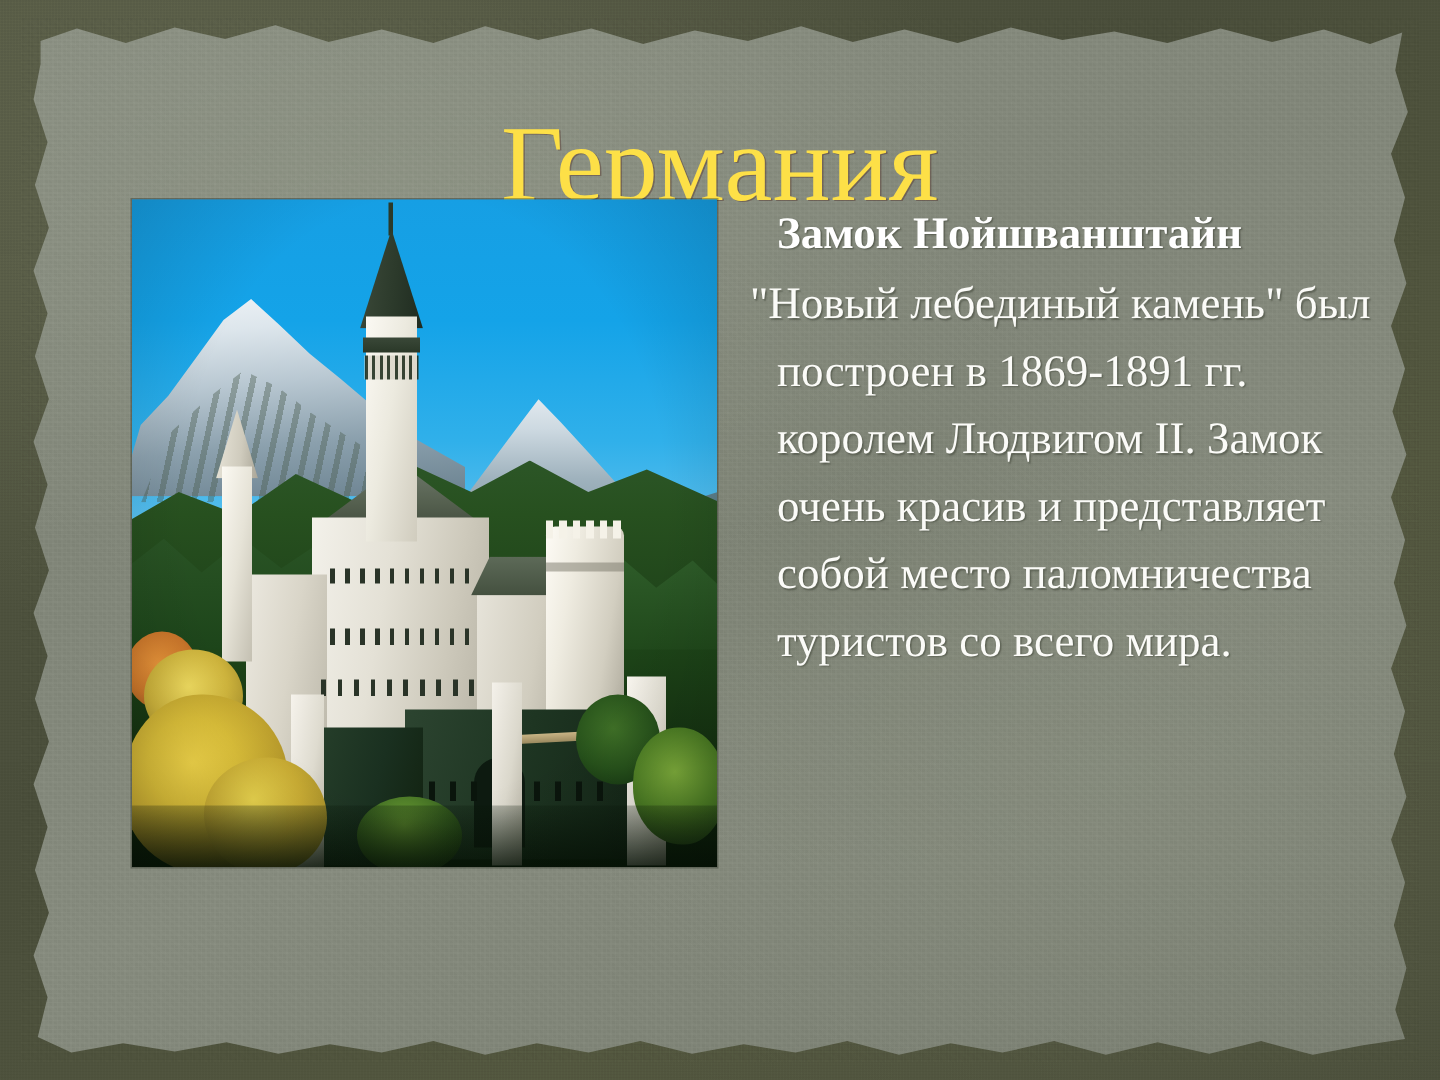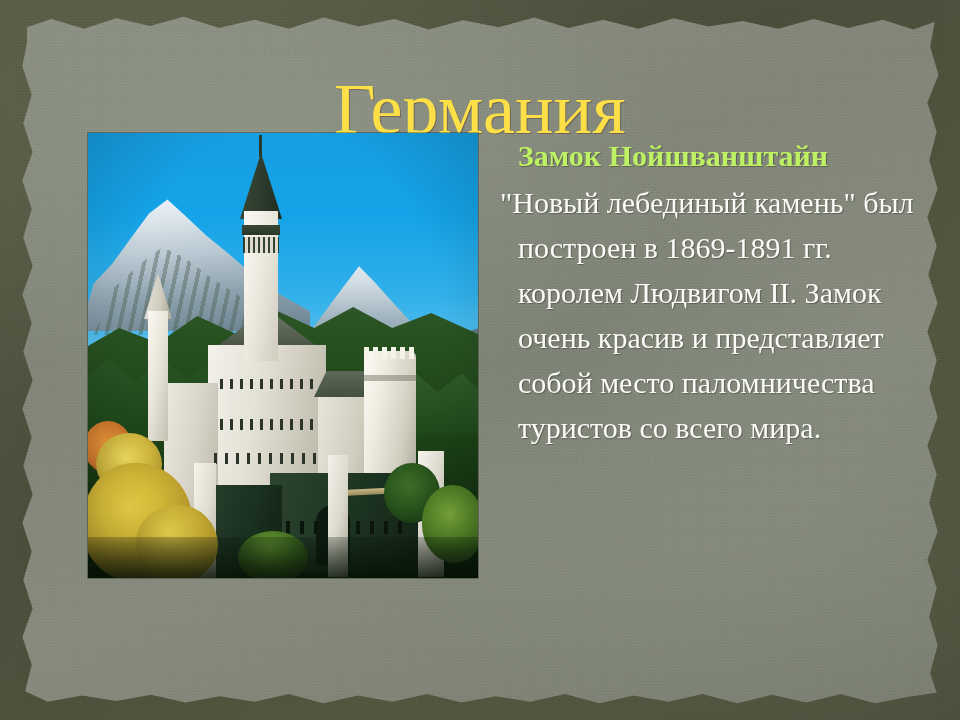--- a/index.html
+++ b/index.html
@@ -371,21 +371,21 @@
     left: 500px;
     top: 138px;
     width: 420px;
   }
   .sub-head {
     margin: 0 0 2px 18px;
     font-family: "Liberation Serif", "DejaVu Serif", serif;
     font-size: 30px;
     line-height: 36px;
     font-weight: 700;
-    color: #bef264;
+    color: #ffffff;
     text-shadow: 1px 1px 1px rgba(40,44,32,.45);
   }
   .body-text {
     margin: 6px 0 0 0;
     text-indent: -18px;
     padding-left: 18px;
     font-family: "Liberation Serif", "DejaVu Serif", serif;
     font-size: 30px;
     line-height: 45px;
     font-weight: 400;

